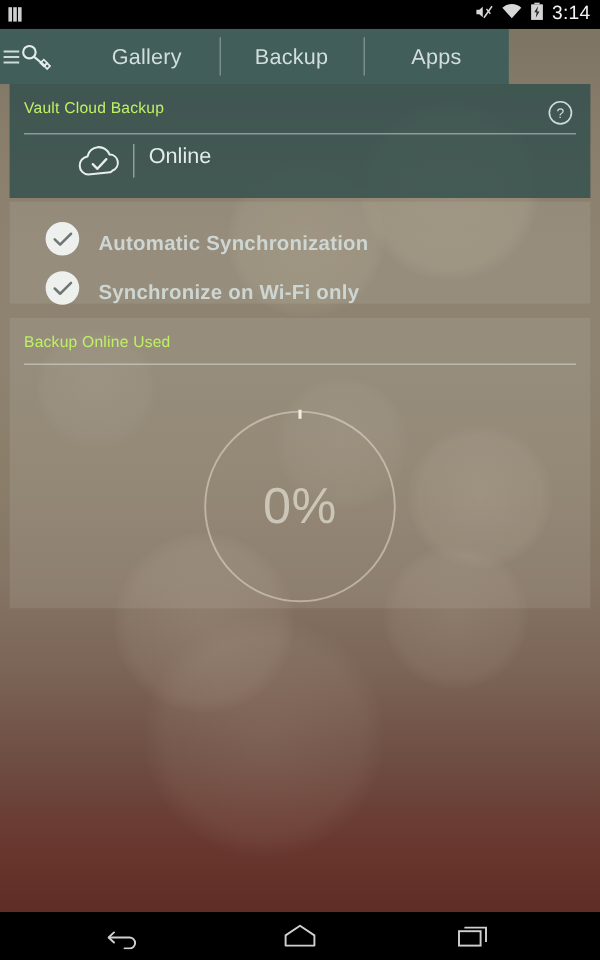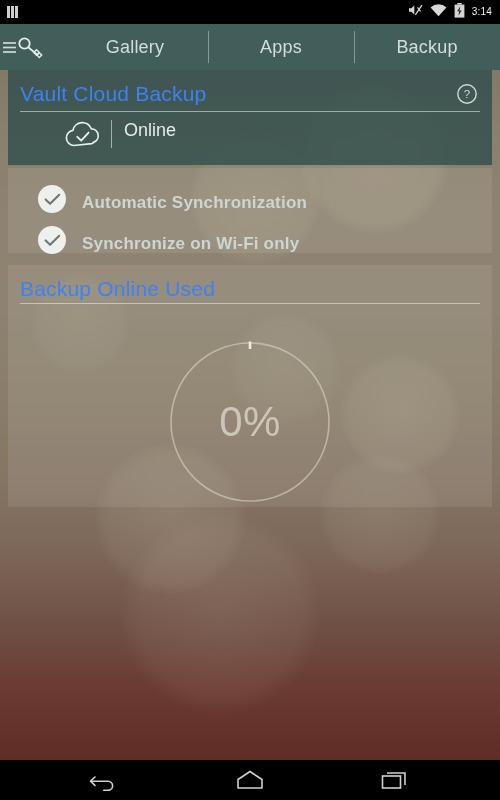--- a/index.html
+++ b/index.html
@@ -73,35 +73,35 @@
   .sb-left { display: flex; align-items: center; padding-left: 7px; }
   .sb-right {
     margin-left: auto;
     display: flex;
     align-items: center;
     gap: 7px;
     padding-right: 8px;
   }
   .sb-clock {
     color: #f2f2f2;
-    font-size: 10px;
+    font-size: 16px;
     letter-spacing: 0.2px;
     line-height: 1;
   }
   .sim-bars { display: inline-flex; align-items: flex-end; gap: 1.5px; height: 12px; }
   .sim-bars i {
     display: block; width: 2.5px; height: 12px;
     background: #cfcfcf;
   }
 
   
   .tabbar {
     position: absolute;
     left: 0; top: 24px;
-    width: 500px; height: 46px;
+    width: 424px; height: 46px;
     background: rgba(60,92,89,0.93);
     display: flex;
     align-items: flex-end;
     z-index: 30;
   }
   .applogo {
     width: 62px;
     height: 46px;
     display: flex;
     align-items: center;
@@ -136,22 +136,22 @@
     width: 484px;
     box-sizing: border-box;
     background: rgba(255,255,255,0.085);
     z-index: 20;
   }
   .card-cloud { top: 70px; height: 95px; background: rgba(48,78,76,0.80); }
   .card-sync  { top: 168px; height: 85px; }
   .card-space { top: 265px; height: 242px; }
 
   .card-title {
-    color: #3b82f6;
-    font-size: 21px;
+    color: #bef264;
+    font-size: 13px;
     padding: 12px 0 0 12px;
     letter-spacing: 0.2px;
   }
   .hrule {
     position: absolute;
     left: 12px;
     width: 460px;
     height: 1px;
     background: rgba(233,241,240,0.55);
   }
@@ -319,22 +319,22 @@
           <line x1="1" y1="20" x2="14" y2="20"></line>
         </g>
         <circle cx="22.5" cy="11.5" r="5.2" fill="none" stroke="#e3ecea" stroke-width="1.8"></circle>
         <line x1="26.2" y1="15.2" x2="36" y2="23.2" stroke="#e3ecea" stroke-width="1.8"></line>
         <rect x="32.5" y="18.5" width="4" height="4" fill="none" stroke="#e3ecea" stroke-width="1.4" transform="rotate(45 34.5 20.5)"></rect>
         <rect x="35.6" y="21.4" width="3.4" height="3.4" fill="none" stroke="#e3ecea" stroke-width="1.4" transform="rotate(45 37.3 23.1)"></rect>
       </svg>
     </div>
     <div class="tabs">
       <div class="tab">Gallery</div>
+      <div class="tab">Backup</div>
       <div class="tab">Apps</div>
-      <div class="tab">Backup</div>
     </div>
   </div>
 
   <div class="card card-cloud">
     <div class="card-title">Vault Cloud Backup</div>
     <div class="help-icon">
       <svg width="22" height="22" viewBox="0 0 22 22">
         <circle cx="11" cy="11" r="9.2" fill="none" stroke="#cfdad9" stroke-width="1.4"></circle>
         <text x="11" y="15.4" font-size="11.5" fill="#cfdad9" text-anchor="middle" font-family="Liberation Sans, sans-serif">?</text>
       </svg>

